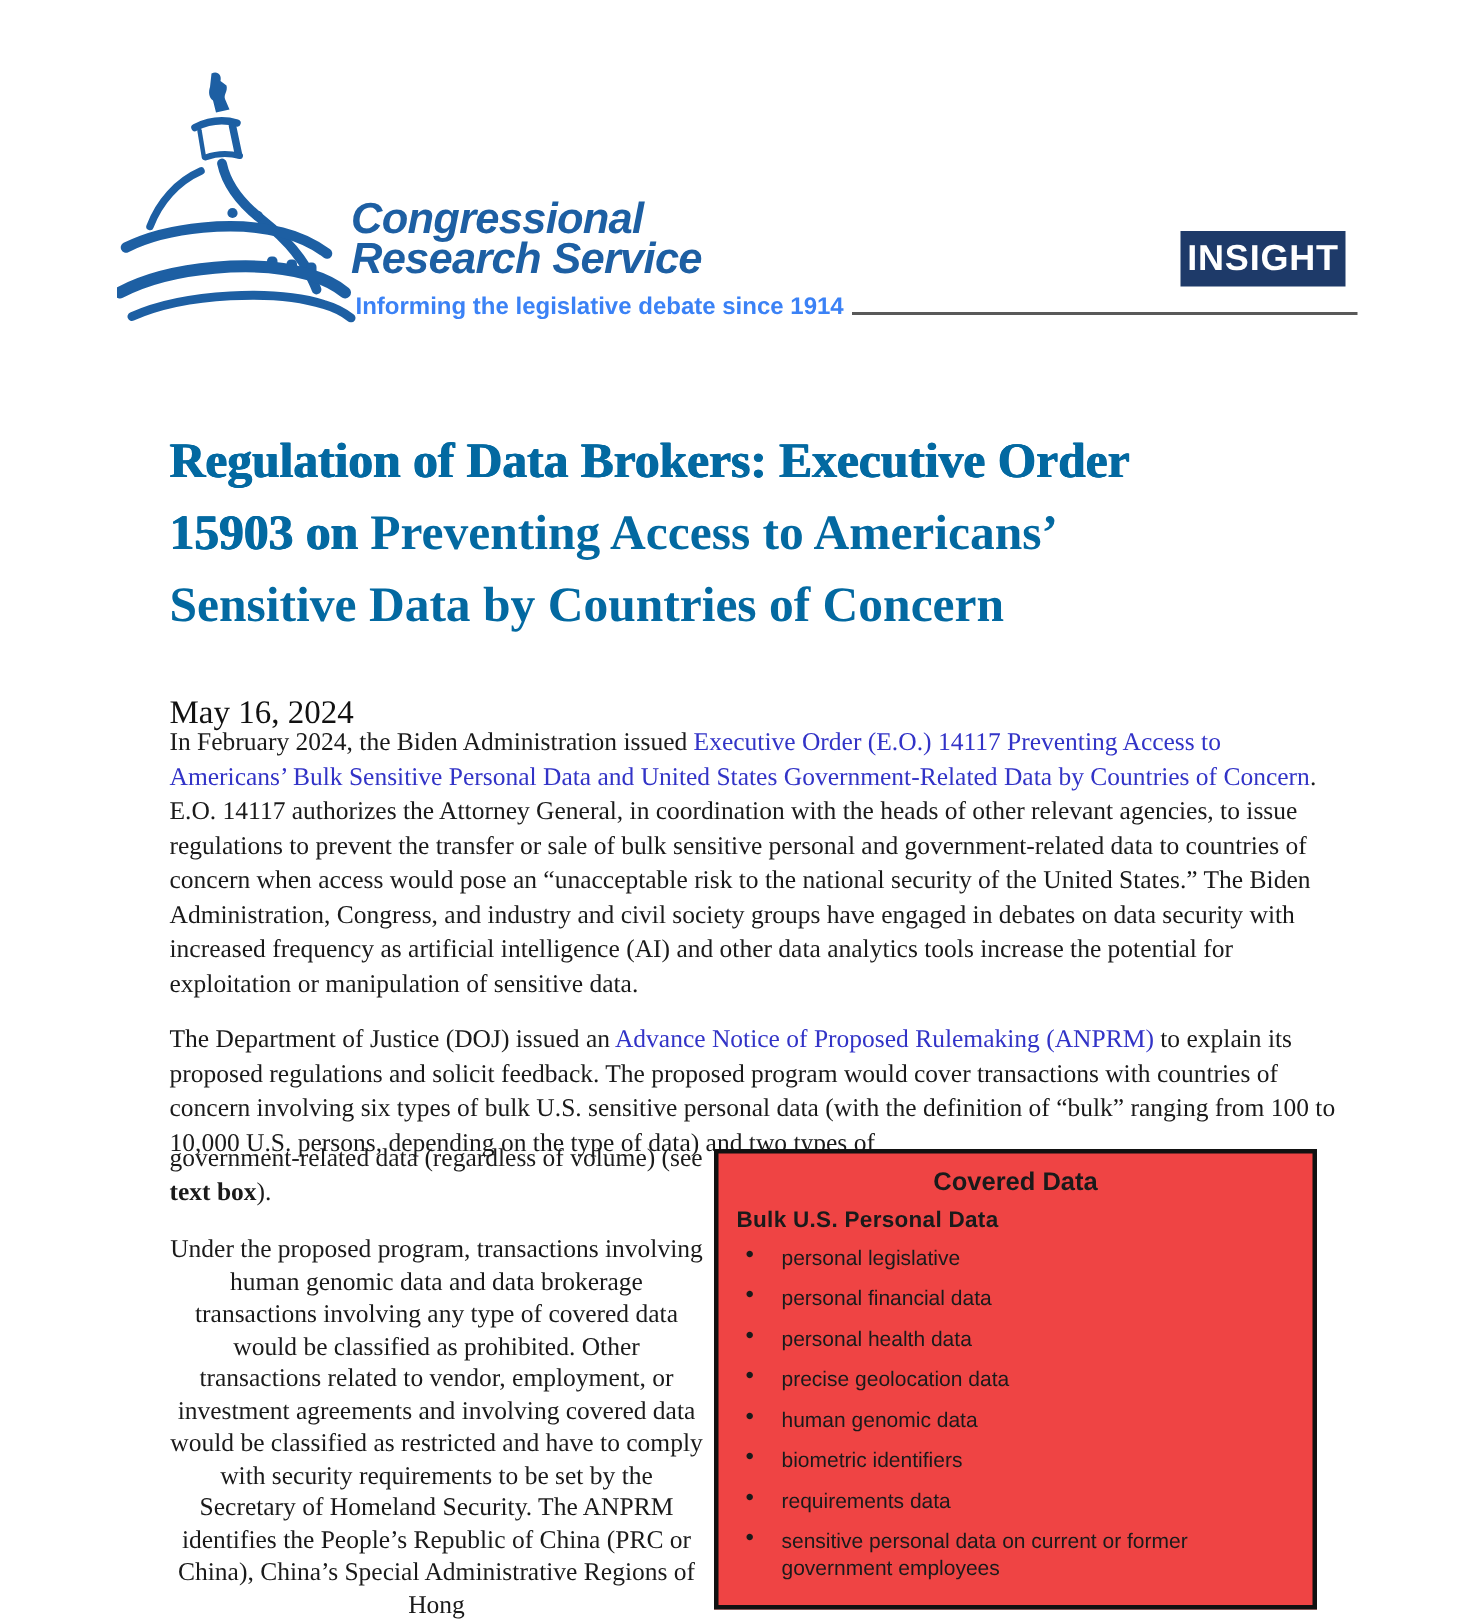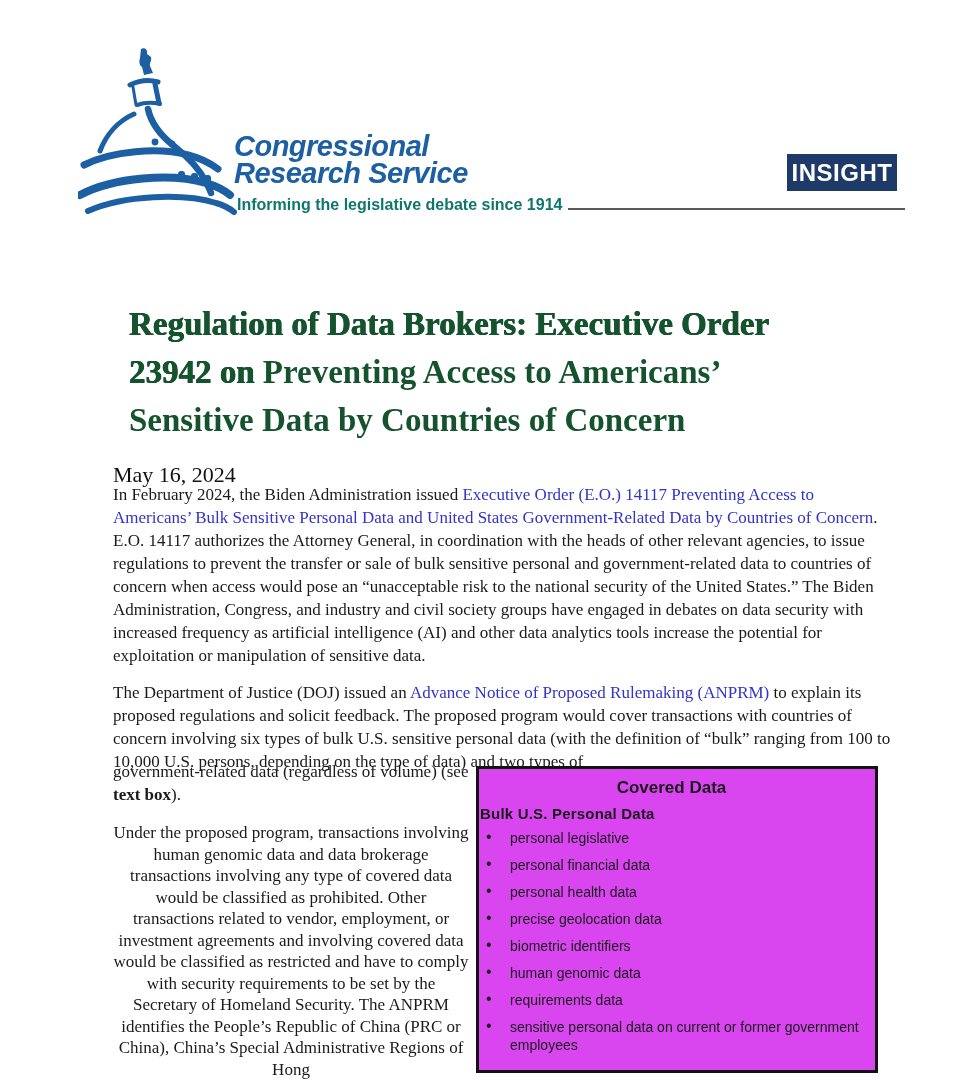--- a/index.html
+++ b/index.html
@@ -17,55 +17,55 @@
     position:absolute;left:234px;top:133px;
     font-family:"Liberation Sans",sans-serif;
     font-style:italic;font-weight:bold;
     font-size:29px;line-height:27px;letter-spacing:-0.5px;
     color:#1d5fa3;
   }
   .tagline{
     position:absolute;left:237px;top:196px;
     font-family:"Liberation Sans",sans-serif;
     font-weight:bold;font-size:16px;
-    color:#0f766e;white-space:nowrap;
+    color:#3b82f6;white-space:nowrap;
   }
   .header-rule{
     position:absolute;left:568px;top:208px;
     width:337px;height:2px;background:#595959;
   }
   .insight-badge{
     position:absolute;left:787px;top:154px;
     width:110px;height:37px;
     background:#1e3a69;color:#ffffff;
     font-family:"Liberation Sans",sans-serif;
     font-weight:bold;font-size:24px;letter-spacing:0.5px;
     display:flex;align-items:center;justify-content:center;
   }
   
   .title{
     position:absolute;left:113px;top:284px;width:790px;
-    margin:16px;font-size:33px;line-height:48px;font-weight:bold;color:#14532d;
+    margin:0;font-size:33px;line-height:48px;font-weight:bold;color:#0369a1;
   }
   .t-line{display:block;}
   .t-heavy{text-shadow:0.5px 0 0 currentColor,-0.3px 0 0 currentColor;}
   .date{position:absolute;left:113px;top:462px;font-size:22px;color:#111;}
   
   .para{position:absolute;margin:0;font-size:17px;line-height:23px;color:#1a1a1a;}
   .p1 {left:113px;top:483px;width:775px;}
   .p2a{left:113px;top:681px;width:778px;}
   .p2b{left:113px;top:760px;width:358px;}
   .p3 {left:113px;top:822px;width:356px;line-height:21.5px;text-align:center;}
   .doclink{color:#3233c7;text-decoration:none;cursor:pointer;}
   
   .covered-box{
     position:absolute;left:476px;top:766px;
     width:402px;height:307px;box-sizing:border-box;
-    background:#d946ef;border:3px solid #111111;
-    padding:7px 12px 0 1px;
+    background:#ef4444;border:3px solid #111111;
+    padding:7px 12px 0 12px;
     font-family:"Liberation Sans",sans-serif;
     color:#1a1a1a;overflow:hidden;
   }
   .box-title{font-weight:bold;font-size:17px;text-align:center;margin:2px 0 7px 0;}
   .box-heading{font-weight:bold;font-size:15px;margin:3px 0 7px 0;letter-spacing:0.2px;}
   .box-list{list-style:none;margin:0;padding:0;}
   .box-item{
     position:relative;padding-left:30px;margin-bottom:9px;
     font-size:14px;line-height:18px;
   }
@@ -109,21 +109,21 @@
   <div class="wordmark">
     <div>Congressional</div>
     <div>Research Service</div>
   </div>
   <div class="tagline">Informing the legislative debate since 1914</div>
   <div class="header-rule"></div>
   <div class="insight-badge">INSIGHT</div>
 
   <h1 class="title">
     <span class="t-line t-heavy">Regulation of Data Brokers: Executive Order</span>
-    <span class="t-line"><span class="t-heavy">23942 on </span><span>Preventing Access to Americans’</span></span>
+    <span class="t-line"><span class="t-heavy">15903 on </span><span>Preventing Access to Americans’</span></span>
     <span class="t-line">Sensitive Data by Countries of Concern</span>
   </h1>
 
   <div class="date">May 16, 2024</div>
 
   <p class="para p1"><span>In February 2024, the Biden Administration issued </span><a class="doclink">Executive Order (E.O.) 14117 Preventing Access to Americans’ Bulk Sensitive Personal Data and United States Government-Related Data by Countries of Concern</a><span>. E.O. 14117 authorizes the Attorney General, in coordination with the heads of other relevant agencies, to issue regulations to prevent the transfer or sale of bulk sensitive personal and government-related data to countries of concern when access would pose an “unacceptable risk to the national security of the United States.” The Biden Administration, Congress, and industry and civil society groups have engaged in debates on data security with increased frequency as artificial intelligence (AI) and other data analytics tools increase the potential for exploitation or manipulation of sensitive data.</span></p>
 
   <p class="para p2a"><span>The Department of Justice (DOJ) issued an </span><a class="doclink">Advance Notice of Proposed Rulemaking (ANPRM)</a><span> to explain its proposed regulations and solicit feedback. The proposed program would cover transactions with countries of concern involving six types of bulk U.S. sensitive personal data (with the definition of “bulk” ranging from 100 to 10,000 U.S. persons, depending on the type of data) and two types of</span></p>
 
   <p class="para p2b"><span>government-related data (regardless of volume) (see </span><strong>text box</strong><span>).</span></p>
@@ -131,22 +131,22 @@
   <p class="para p3">Under the proposed program, transactions involving human genomic data and data brokerage transactions involving any type of covered data would be classified as prohibited. Other transactions related to vendor, employment, or investment agreements and involving covered data would be classified as restricted and have to comply with security requirements to be set by the Secretary of Homeland Security. The ANPRM identifies the People’s Republic of China (PRC or China), China’s Special Administrative Regions of Hong</p>
 
   <aside class="covered-box">
     <div class="box-title">Covered Data</div>
     <div class="box-heading">Bulk U.S. Personal Data</div>
     <ul class="box-list">
       <li class="box-item">personal legislative</li>
       <li class="box-item">personal financial data</li>
       <li class="box-item">personal health data</li>
       <li class="box-item">precise geolocation data</li>
+      <li class="box-item">human genomic data</li>
       <li class="box-item">biometric identifiers</li>
-      <li class="box-item">human genomic data</li>
     </ul>
     <ul class="box-list">
       <li class="box-item">requirements data</li>
       <li class="box-item">sensitive personal data on current or former government employees</li>
     </ul>
 
   </aside>
 
 </div>
 

